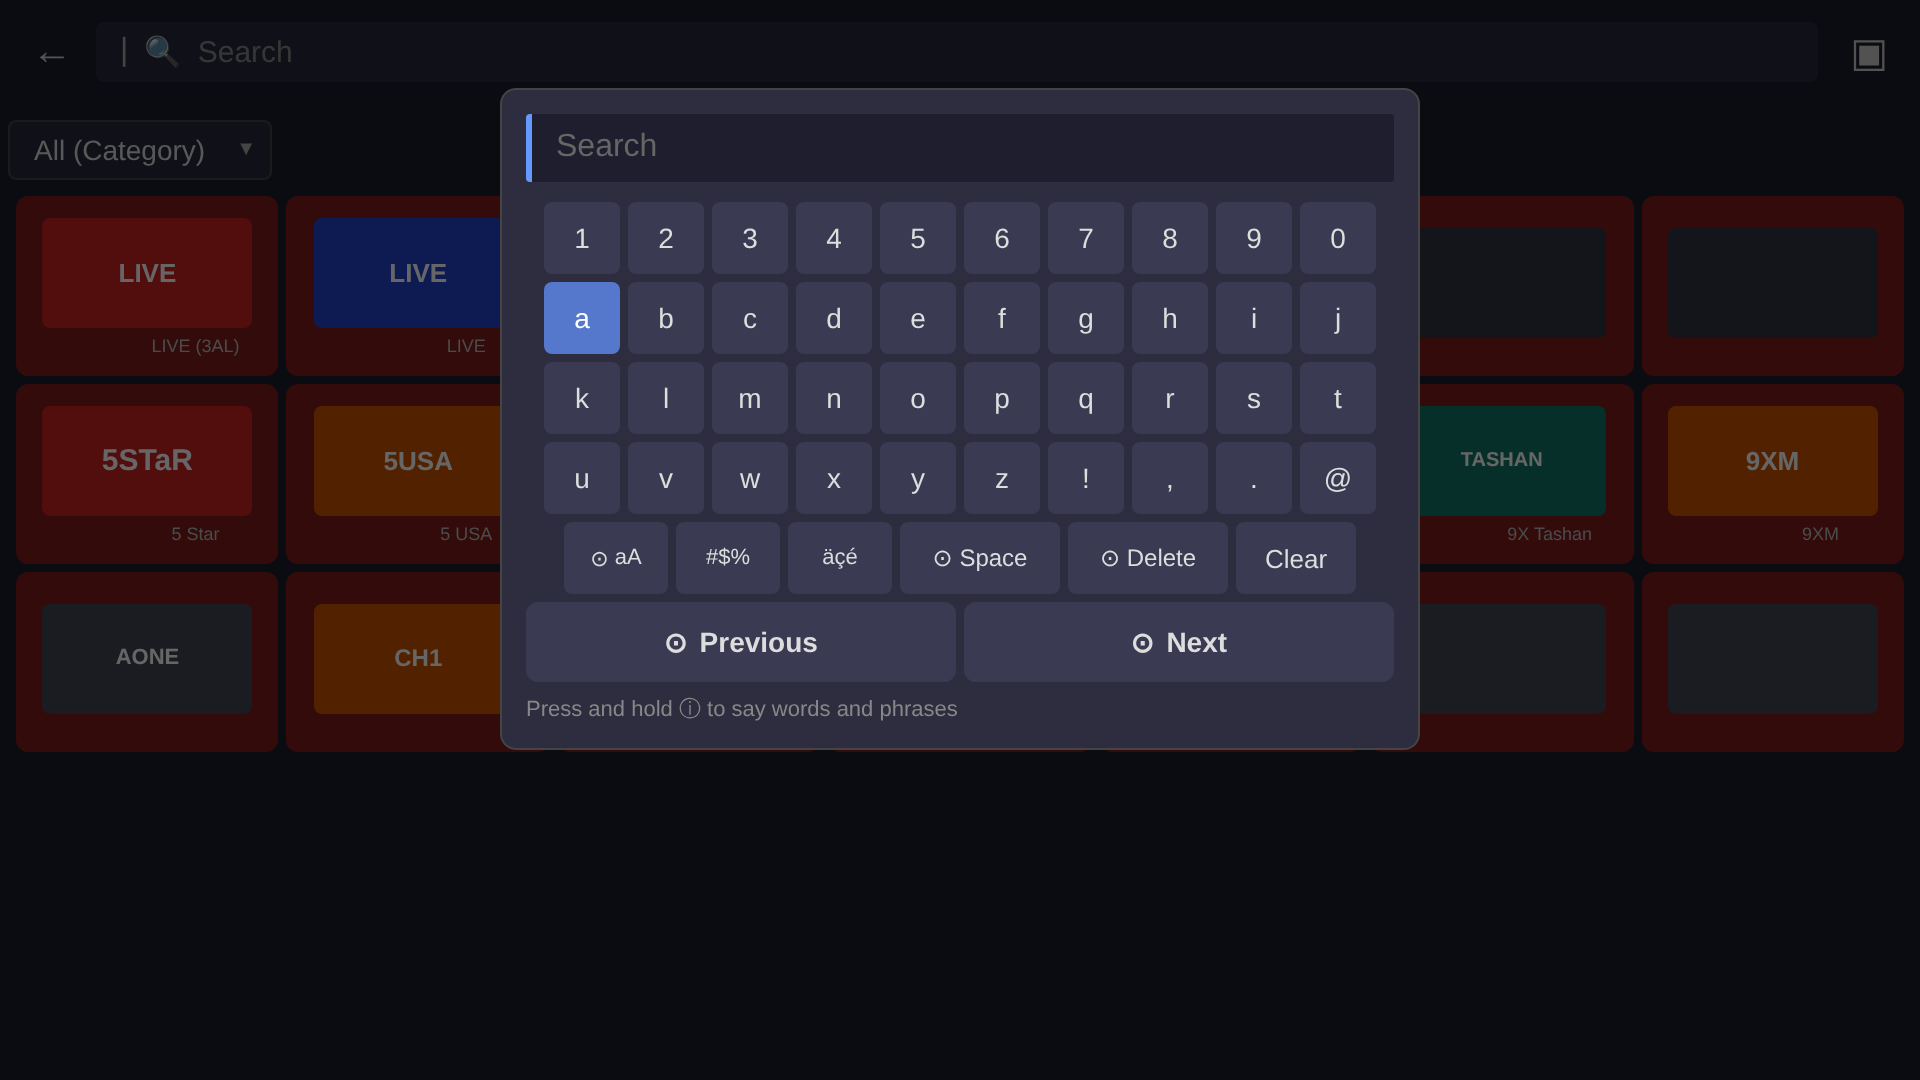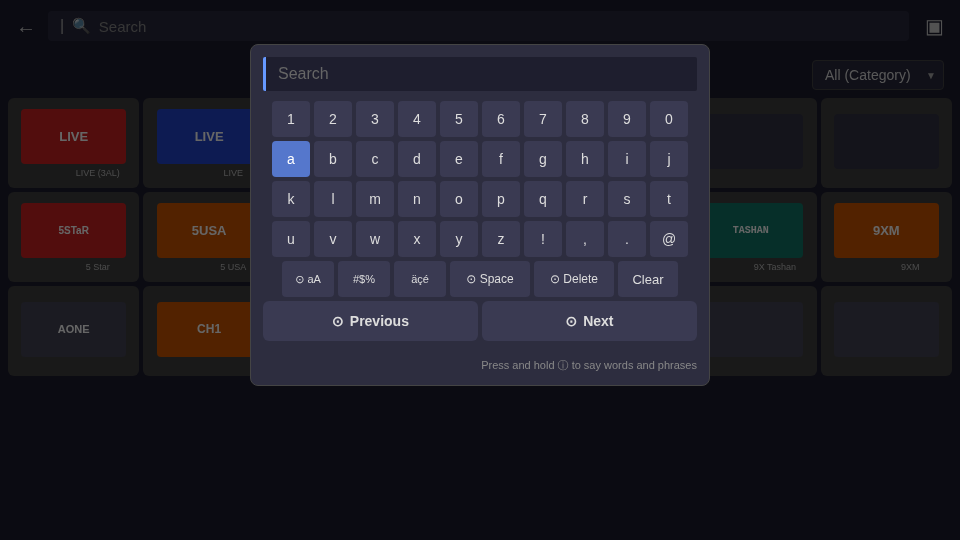--- a/index.html
+++ b/index.html
@@ -57,24 +57,23 @@
       color: #888;
     }
 
     .top-right {
       margin-left: 16px;
       color: #ccc;
       font-size: 20px;
     }
 
     .category-bar {
-      padding: 8px 16px;
-      display: flex;
-      align-items: center;
-      justify-content: flex-end;
+      padding: 8px 4px;
+      display: flex;
+      align-items: center;
     }
 
     .category-select {
       background: #2a2a3e;
       border: 1px solid #444;
       color: #ddd;
       padding: 6px 32px 6px 12px;
       border-radius: 4px;
       font-size: 14px;
       appearance: none;
@@ -99,21 +98,21 @@
 
     
     .channels-grid {
       display: grid;
       grid-template-columns: repeat(7, 1fr);
       gap: 4px;
       padding: 0 8px;
     }
 
     .channel-card {
-      background: #404040;
+      background: #7f1d1d;
       border-radius: 6px;
       height: 90px;
       display: flex;
       flex-direction: column;
       align-items: center;
       justify-content: center;
       overflow: hidden;
       position: relative;
     }
 
@@ -240,32 +239,32 @@
       cursor: pointer;
       display: flex;
       align-items: center;
       justify-content: center;
       gap: 6px;
       background: #3a3a52;
       color: #ddd;
     }
 
     .hint-text {
-      text-align: right;
+      text-align: left;
       color: #888;
       font-size: 11px;
-      margin-top: 17px;
+      margin-top: 6px;
     }
 
     
     .logo-red { background: #cc2222; }
     .logo-blue { background: #2244cc; }
     .logo-orange { background: #cc5500; }
     .logo-purple { background: #552299; }
-    .logo-teal { background: #117766; font-family: Liberation Mono, monospace; }
+    .logo-teal { background: #117766; }
     .logo-gray { background: #444455; }
     .logo-dark { background: #333344; }
 
     .row-two-grid {
       display: grid;
       grid-template-columns: repeat(7, 1fr);
       gap: 4px;
       padding: 0 8px;
     }
   </style>
@@ -321,21 +320,21 @@
       <div class="channel-name"></div>
     </div>
     <div class="channel-card">
       <div class="channel-logo logo-dark"></div>
       <div class="channel-name"></div>
     </div>
   </div>
 
   <div class="row-two-grid" style="margin-top:4px;">
     <div class="channel-card">
-      <div class="channel-logo logo-red" style="font-size:10px;">5STaR</div>
+      <div class="channel-logo logo-red" style="font-size:15px;">5STaR</div>
       <div class="channel-name">5 Star</div>
     </div>
     <div class="channel-card">
       <div class="channel-logo logo-orange">5USA</div>
       <div class="channel-name">5 USA</div>
     </div>
     <div class="channel-card">
       <div class="channel-logo logo-blue" style="font-size:9px;">92 NEWS HD</div>
       <div class="channel-name">92 NEWS HD</div>
     </div>

